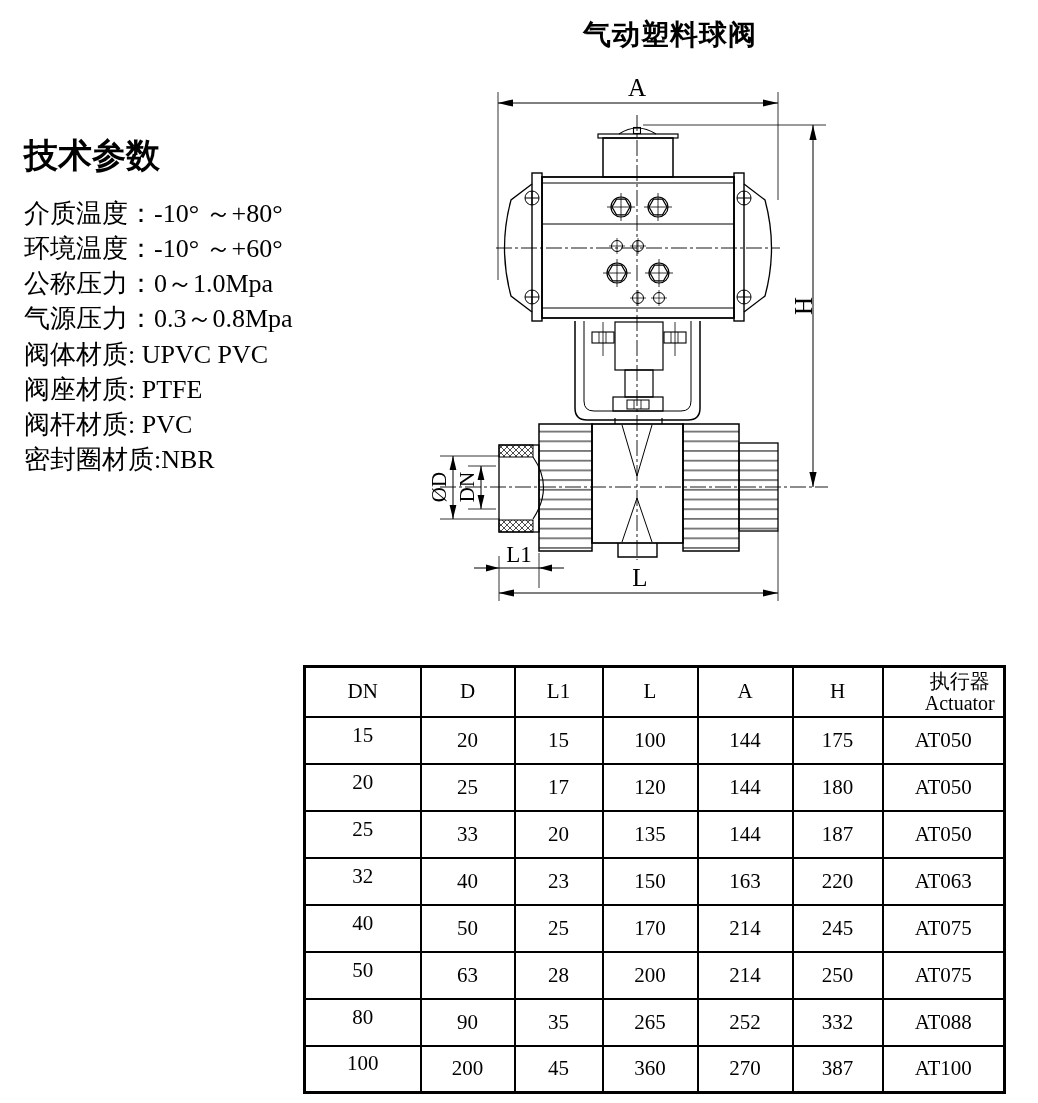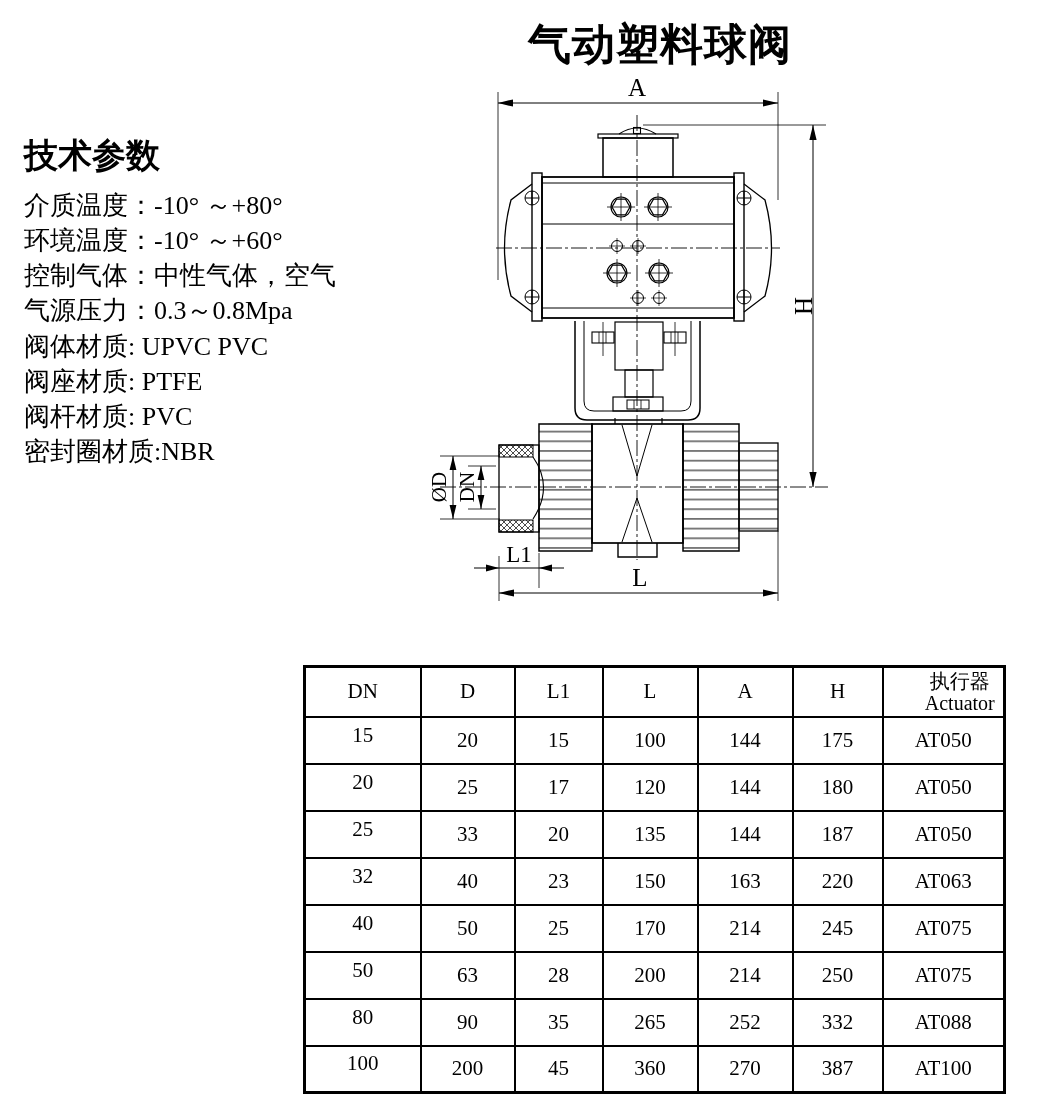--- a/index.html
+++ b/index.html
@@ -2,26 +2,26 @@
 <html><head>
 <meta charset="utf-8">
 <style>
   * { margin:0; padding:0; box-sizing:border-box; }
   html,body { background:#ffffff; }
   body {
     width:1038px; height:1103px; position:relative; overflow:hidden;
     font-family:"Liberation Serif","DejaVu Serif",serif; color:#000;
   }
   .page-title {
-    position:absolute; left:528px; top:16px;
-    font-size:43px; font-weight:600; letter-spacing:1px; white-space:nowrap;
+    position:absolute; left:583px; top:16px;
+    font-size:28px; font-weight:600; letter-spacing:1px; white-space:nowrap;
   }
   .specs { position:absolute; left:24px; top:136px; width:420px; }
   .specs-heading { font-size:34px; font-weight:700; line-height:1.2; }
-  .specs-list { margin-top:11px; font-size:26px; line-height:35.2px; white-space:nowrap; }
+  .specs-list { margin-top:19px; font-size:26px; line-height:35.2px; white-space:nowrap; }
   .drawing { position:absolute; left:425px; top:75px; width:410px; height:549px; }
   svg text {
     font-family:"Liberation Serif","DejaVu Serif",serif;
     fill:#000; stroke:none;
   }
   table.dims {
     position:absolute; left:303px; top:665px; width:700px;
     border-collapse:collapse; table-layout:fixed;
     border:3px solid #000;
   }
@@ -37,21 +37,21 @@
 </head>
 <body>
 
 <div class="page-title">气动塑料球阀</div>
 
 <section class="specs">
   <div class="specs-heading">技术参数</div>
   <div class="specs-list">
     <div>介质温度：-10° ～+80°</div>
     <div>环境温度：-10° ～+60°</div>
-    <div>控制气体：中性气体，空气</div>
+    <div>公称压力：0～1.0Mpa</div>
     <div>气源压力：0.3～0.8Mpa</div>
     <div>阀体材质: UPVC PVC</div>
     <div>阀座材质: PTFE</div>
     <div>阀杆材质: PVC</div>
     <div>密封圈材质:NBR</div>
   </div>
 </section>
 
 <div class="drawing">
 <svg width="410" height="549" viewBox="425 75 410 549" stroke="#000" fill="none">

